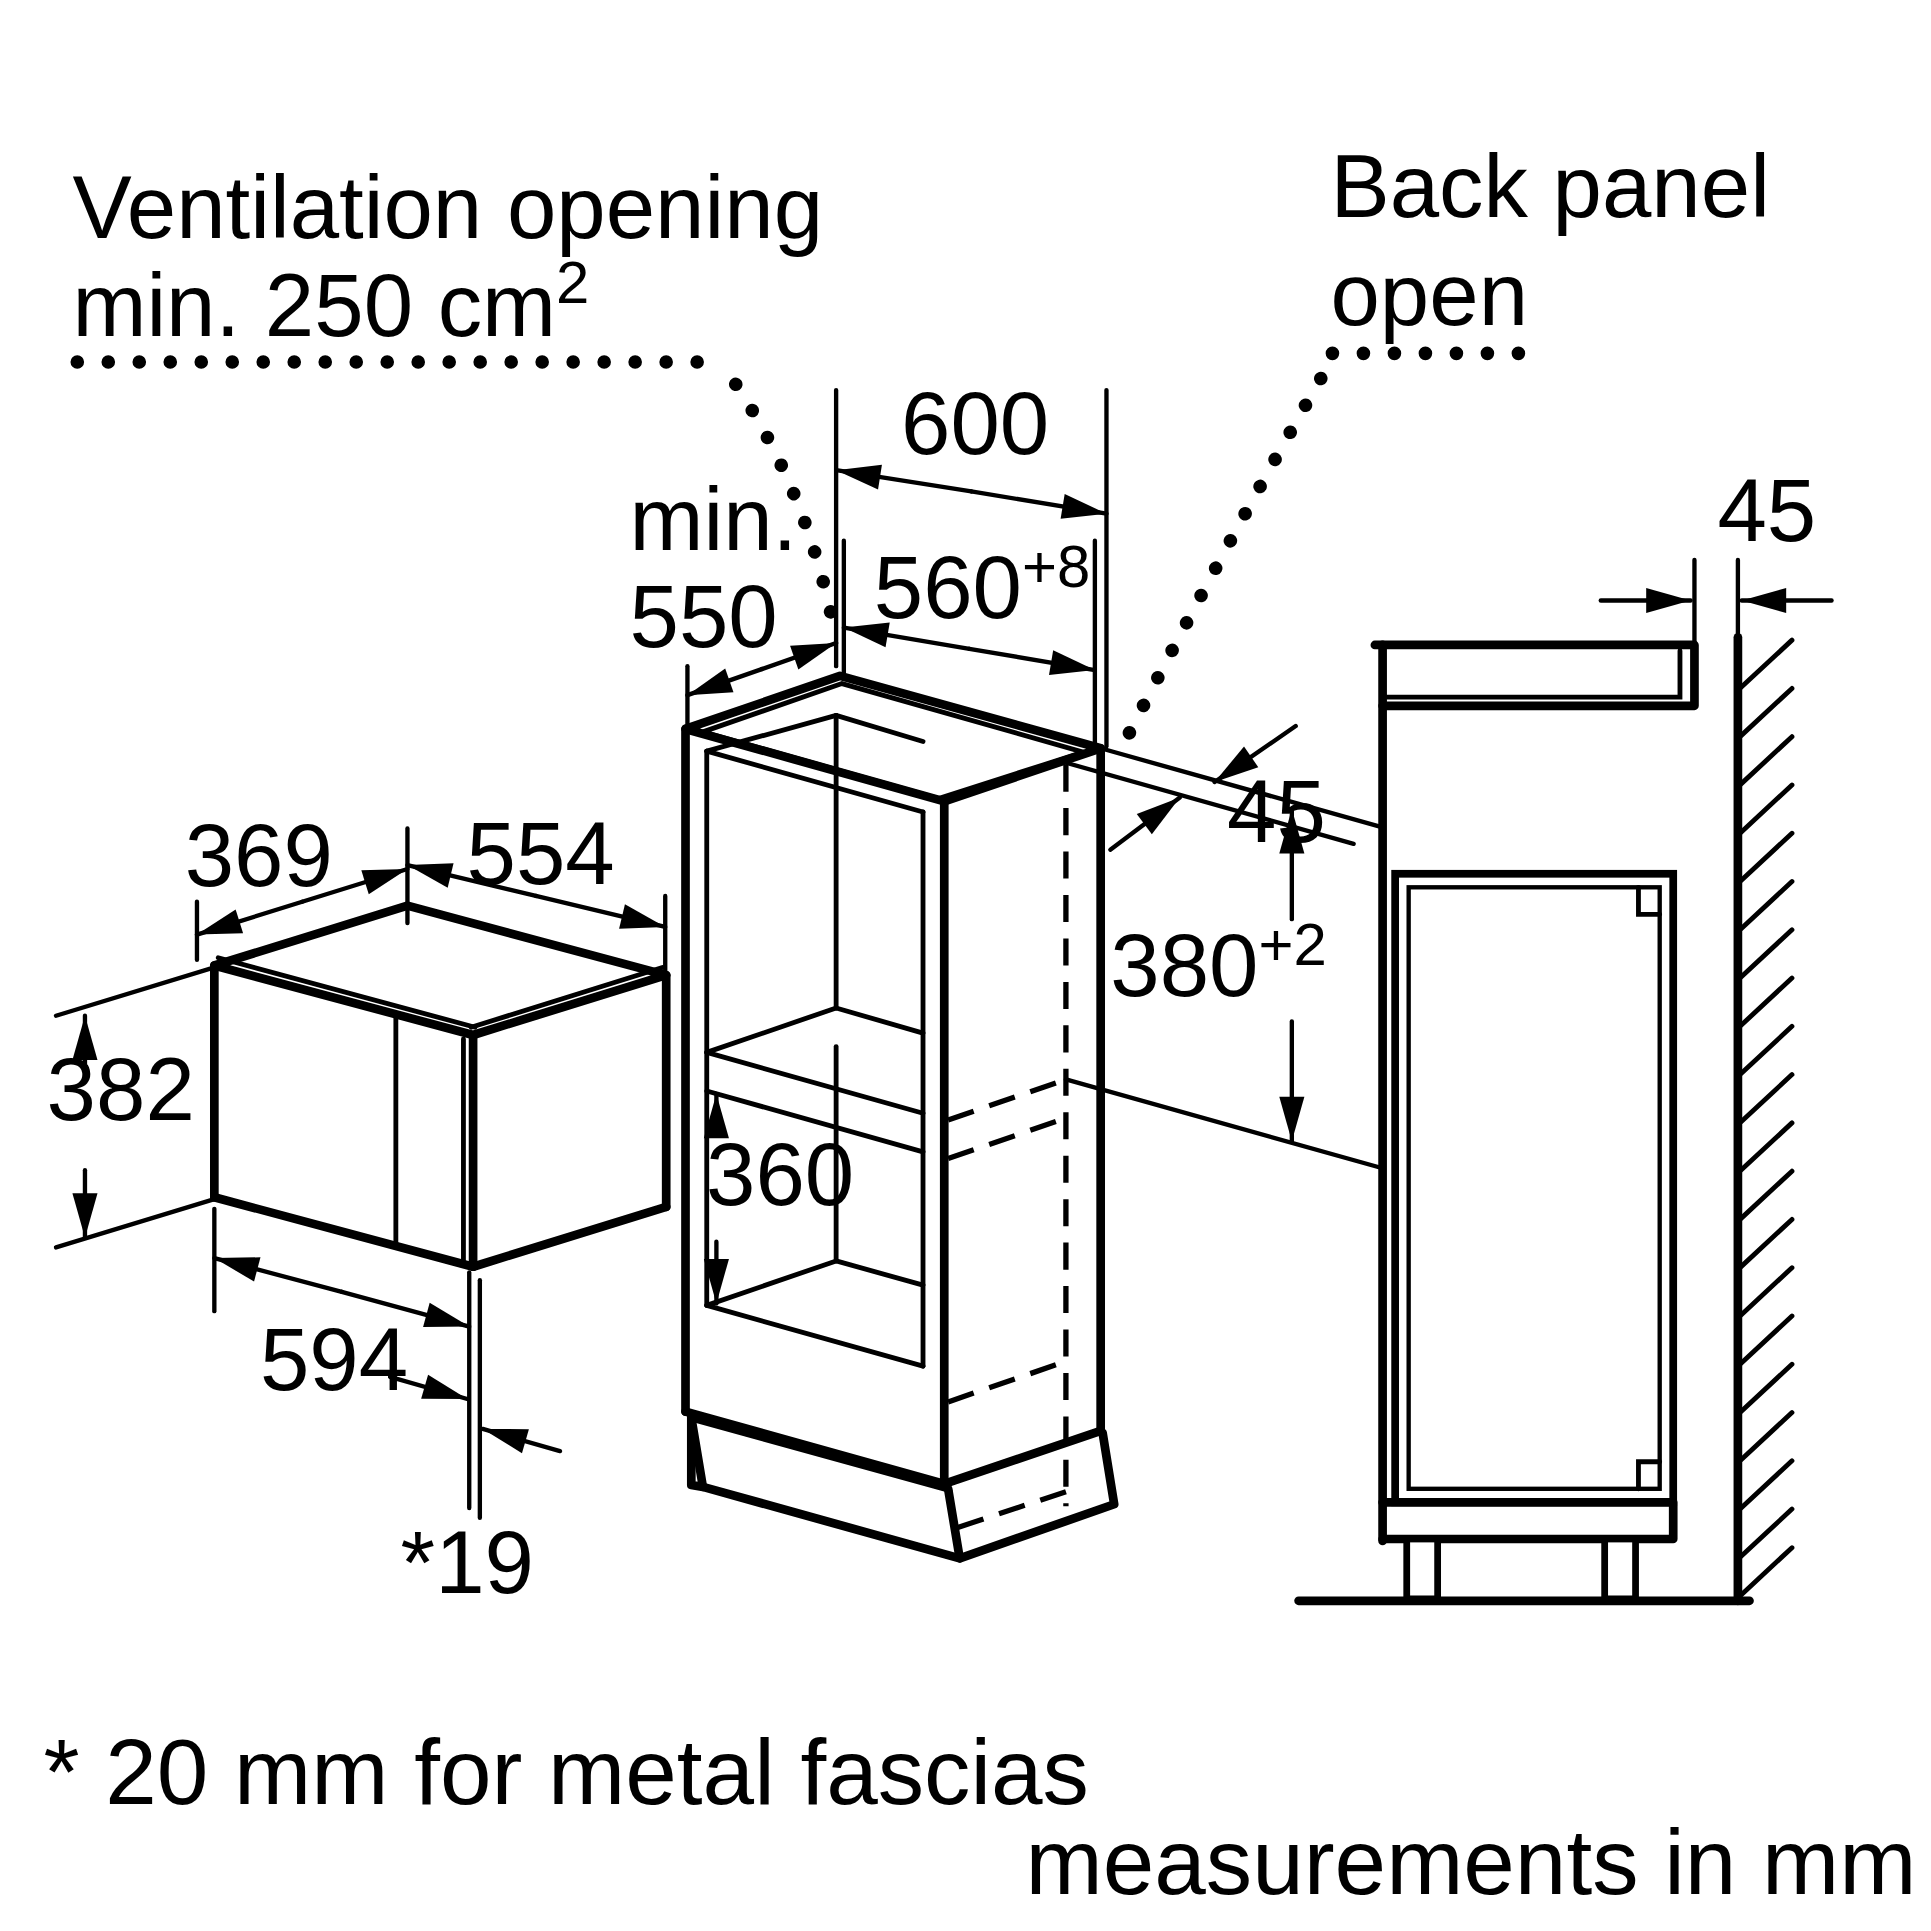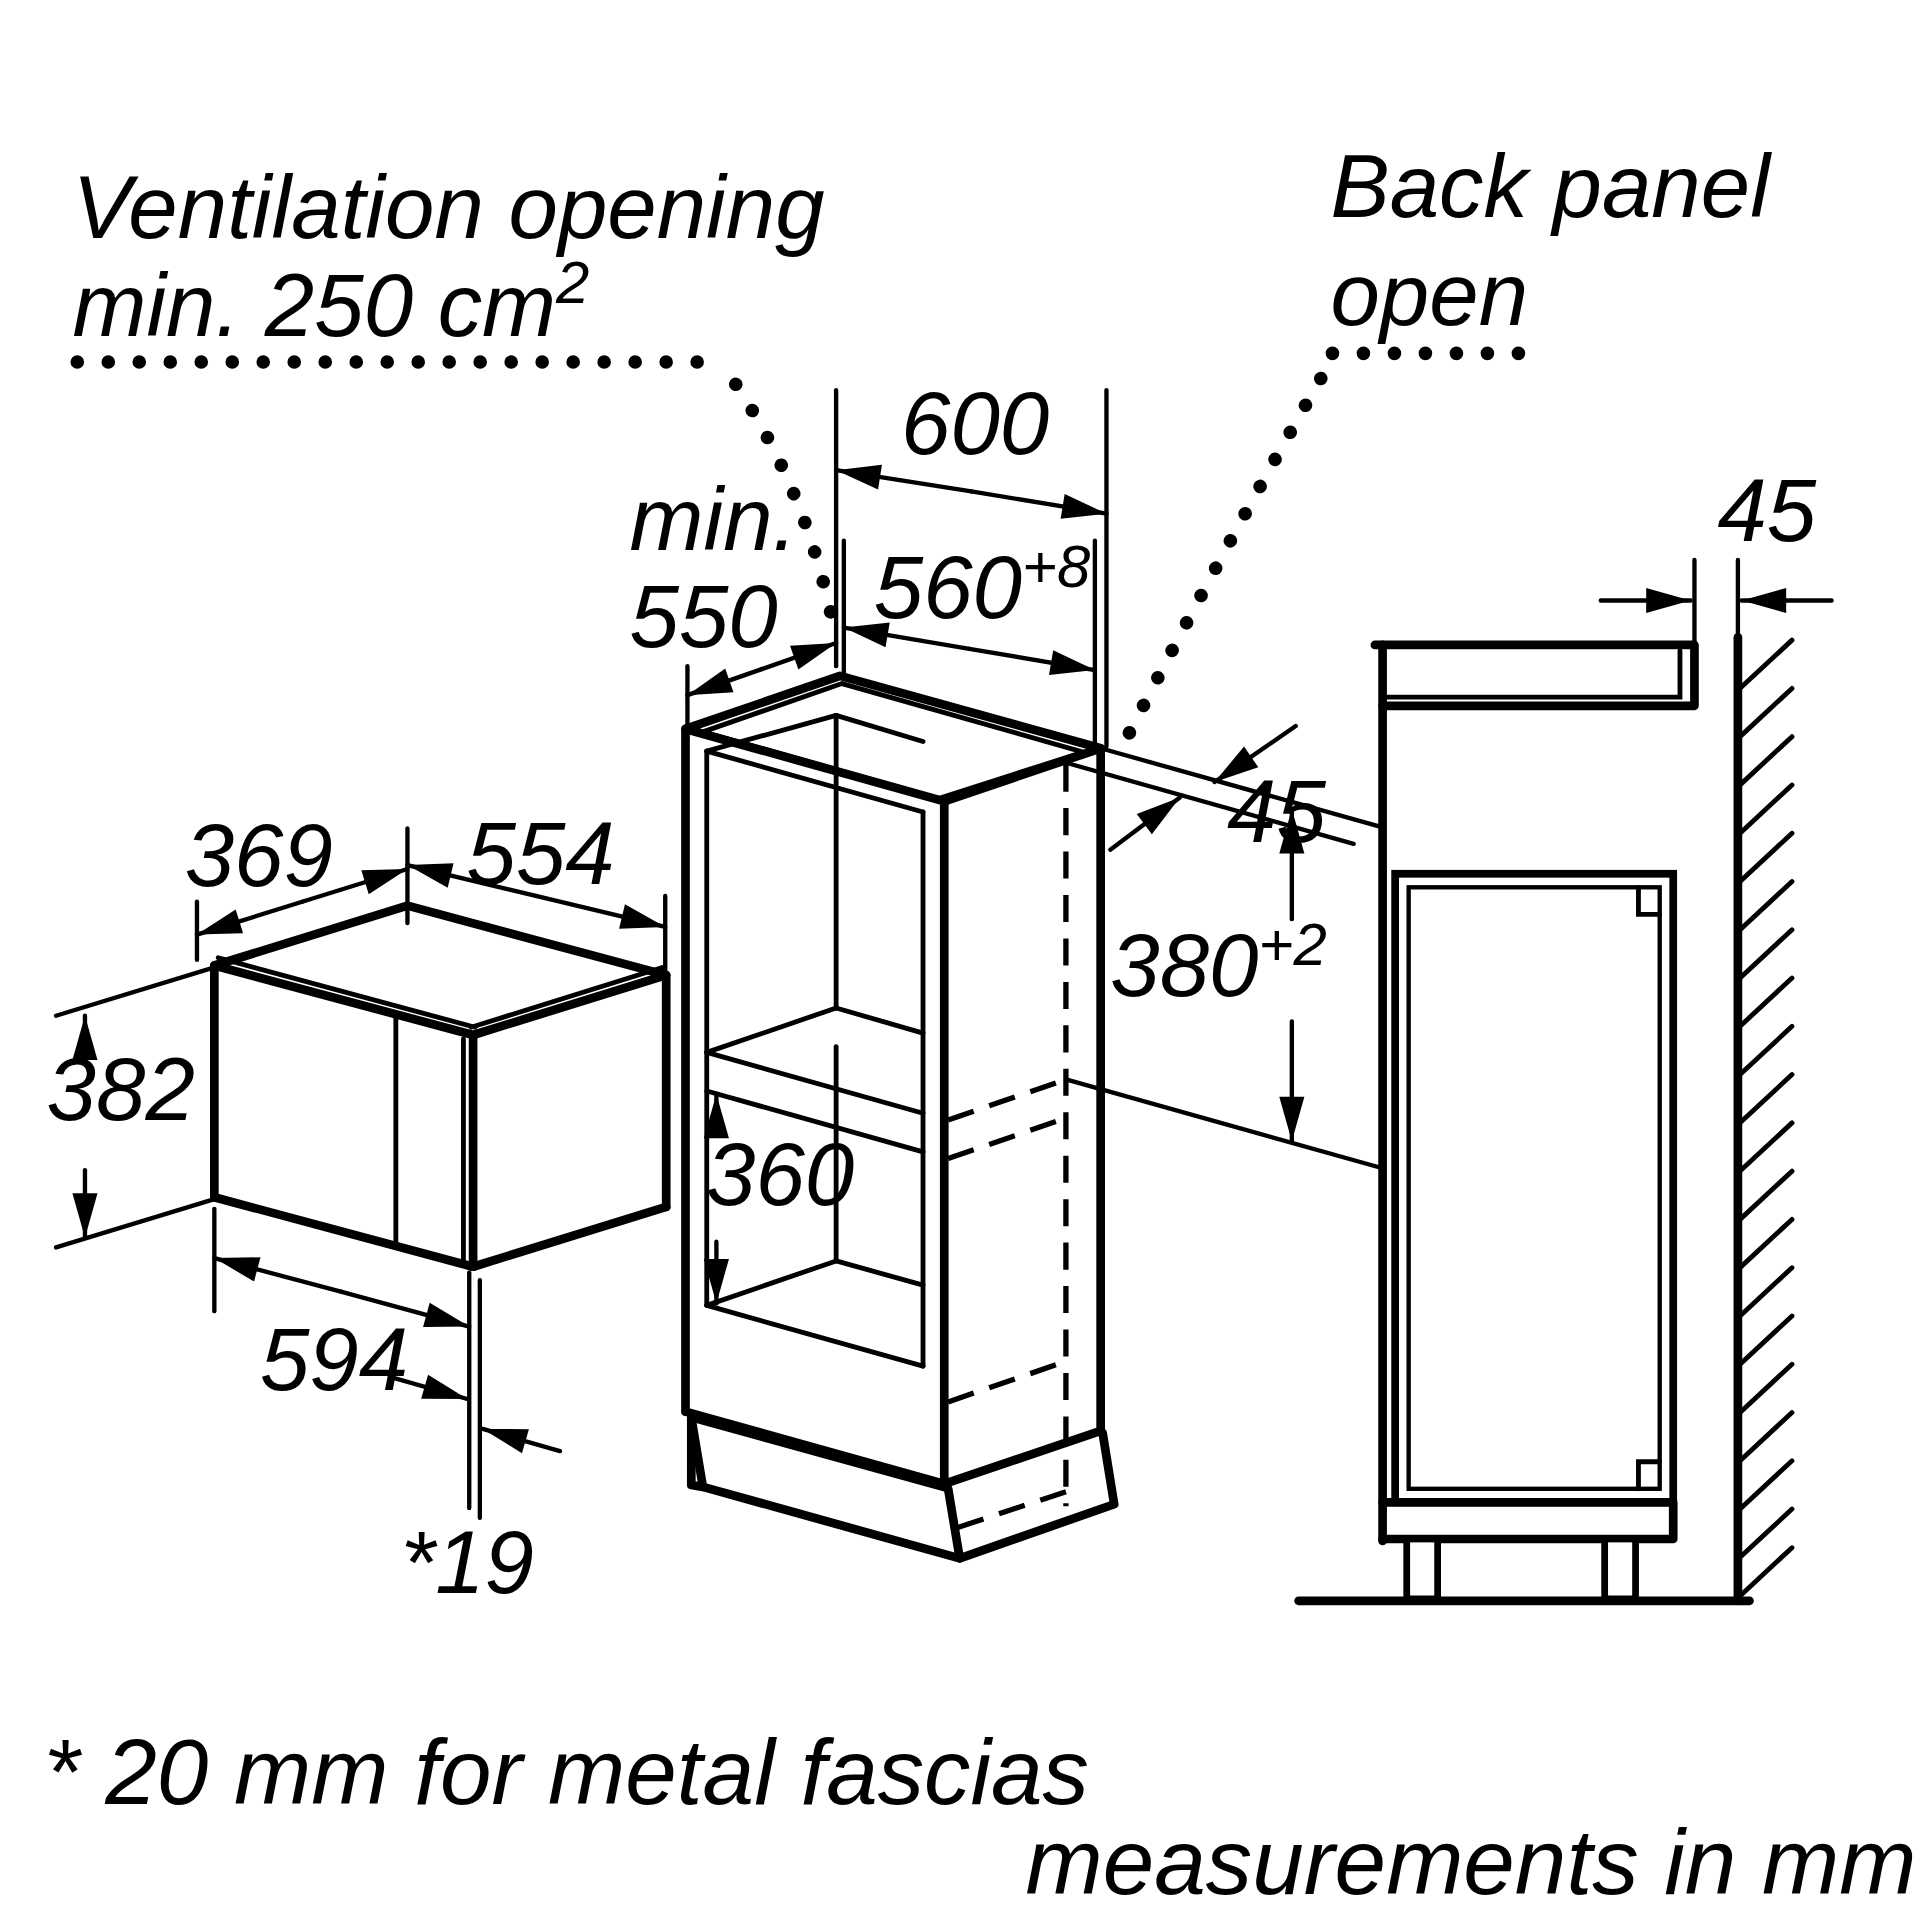--- a/index.html
+++ b/index.html
@@ -1,16 +1,16 @@
 <!DOCTYPE html>
 <html><head>
 <meta charset="utf-8">
 <style>
   html,body{margin:0;padding:0;background:#ffffff;}
-  .stage{width:1931px;height:1931px;position:relative;background:#ffffff;overflow:hidden;font-style:italic;}
+  .stage{width:1931px;height:1931px;position:relative;background:#ffffff;overflow:hidden;}
   svg{display:block;}
   text{font-family:"Liberation Sans","DejaVu Sans",sans-serif;fill:#000;}
   .t92{font-size:92px;}
   .t96{font-size:96px;}
   .sup{font-size:62px;}
   .ln{stroke:#000;stroke-width:9;fill:none;stroke-linecap:round;stroke-linejoin:round;}
   .ln2{stroke:#000;stroke-width:5;fill:none;stroke-linecap:round;}
   .dim{stroke:#000;stroke-width:4.5;fill:none;stroke-linecap:round;}
   .dash{stroke:#000;stroke-width:5.5;fill:none;stroke-dasharray:28 17;stroke-linecap:butt;}
   .dots{stroke:#000;stroke-width:14;fill:none;stroke-dasharray:0.1 32;stroke-linecap:round;}

